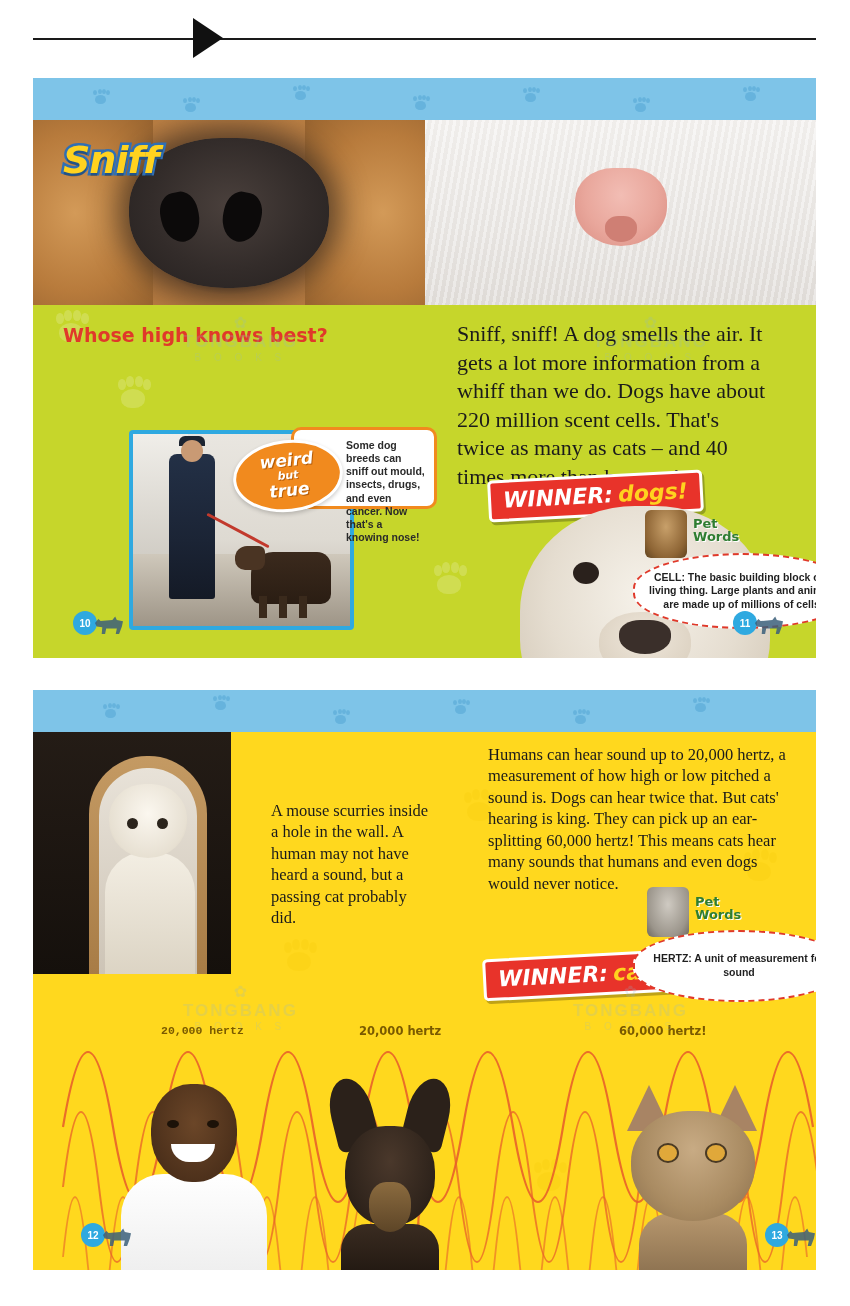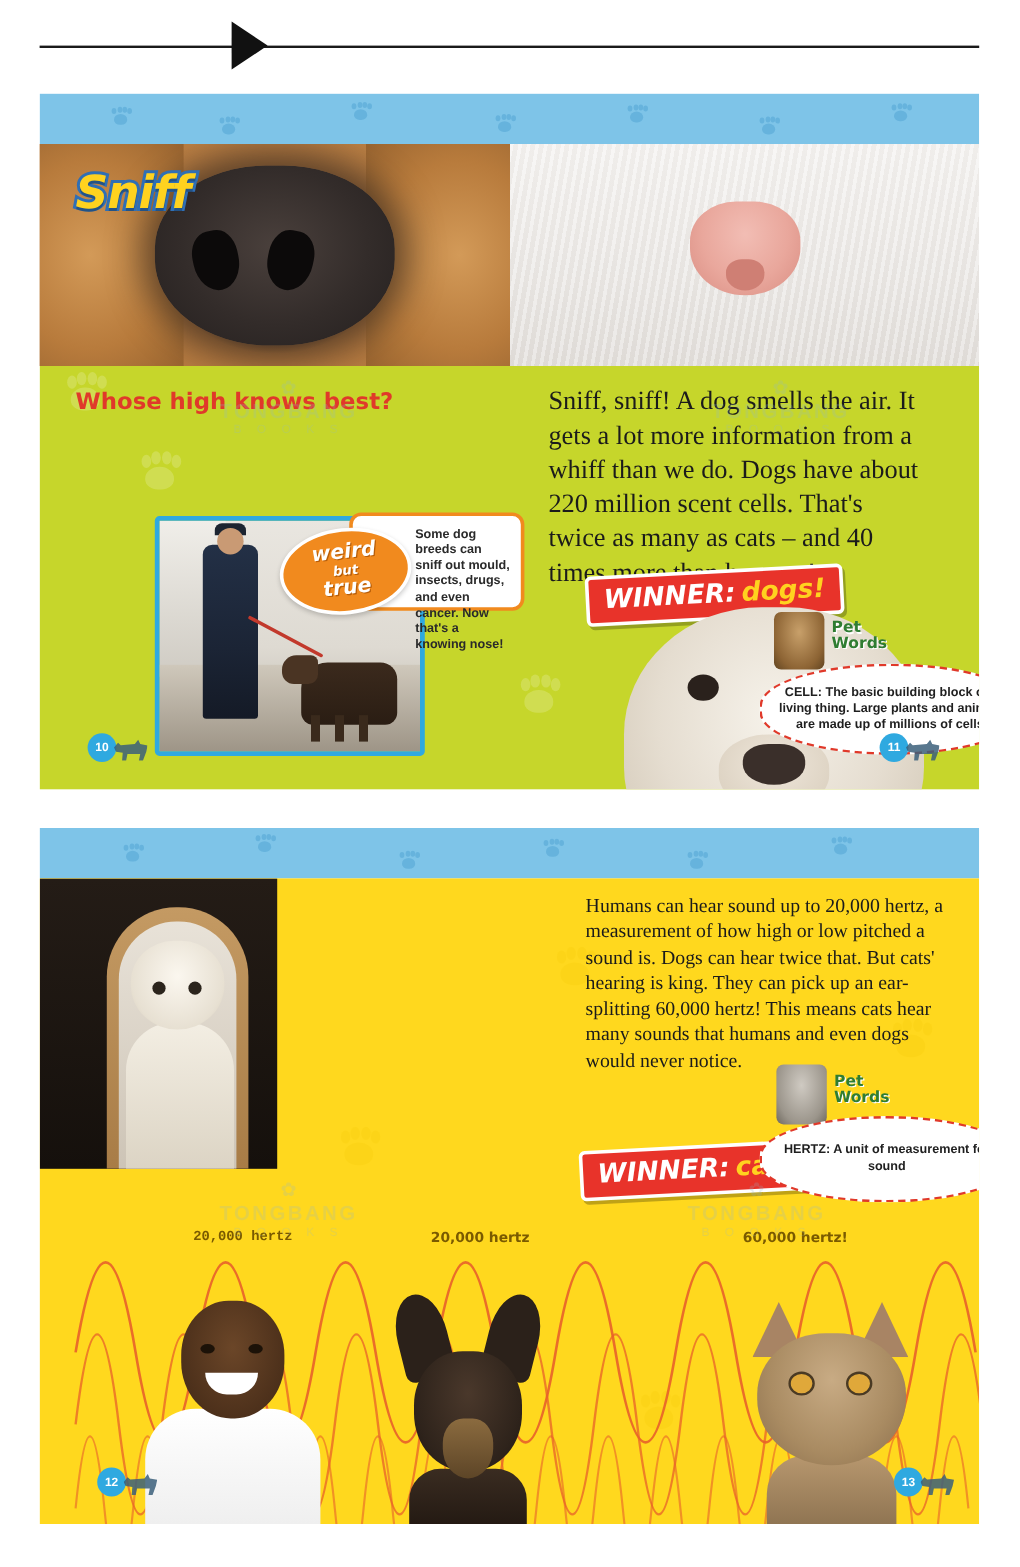--- a/index.html
+++ b/index.html
@@ -288,21 +288,21 @@
     color:#ffffff; font-size: 10px; font-weight:bold;
   }
   .pagenum .dogsil {
     position: absolute; left: 22px; top: 8px; width: 28px; height: 20px;
     background: #3b5f7a; clip-path: polygon(0% 45%, 12% 25%, 20% 35%, 62% 30%, 72% 12%, 78% 30%, 100% 36%, 96% 62%, 86% 100%, 74% 100%, 78% 72%, 40% 72%, 36% 100%, 24% 100%, 26% 66%, 6% 62%);
     opacity: .85;
   }
   #pagenum-10 { left: 40px; bottom: 18px; }
   #pagenum-11 { left: 700px; bottom: 18px; }
   #pagenum-12 { left: 48px; bottom: 18px; }
-  #pagenum-13 { left: 712px; bottom: 18px; }
+  #pagenum-13 { left: 732px; bottom: 18px; }
 
   
   #yellow-area {
     position: absolute; left: 0; top: 42px; width: 783px; bottom: 0;
     background: #ffd81e; overflow: hidden;
   }
   .bg-paw-y .pad, .bg-paw-y .t { background:#f3c600 !important; }
 
   #cat-door-photo {
     position: absolute; left: 0; top: 0; width: 198px; height: 242px;
@@ -693,20 +693,21 @@
 
     <div class="photo" id="cat-door-photo">
       <div class="archway"></div>
       <div class="inner"></div>
       <div class="cbody"></div>
       <div class="catface"></div>
       <div class="ceye l"></div>
         <div class="ceye r"></div>
     </div>
 
+    <div class="bodytext" id="p3-mouse">A mouse scurries inside a hole in the wall. A human may not have heard a sound, but a passing cat probably did.</div>
     <div class="bodytext" id="p4-hertz">Humans can hear sound up to 20,000 hertz, a measurement of how high or low pitched a sound is. Dogs can hear twice that. But cats' hearing is king. They can pick up an ear-splitting 60,000 hertz! This means cats hear many sounds that humans and even dogs would never notice.</div>
 
     <div class="winner" id="winner-cats">
       <span class="w-label">WINNER:</span>
       <span class="w-val">cats!</span>
     </div>
 
     <div class="petwords-pet" id="pet-cat-thumb"></div>
     <div class="petwords-label" id="petwords-label-2">
       <div>Pet</div>

